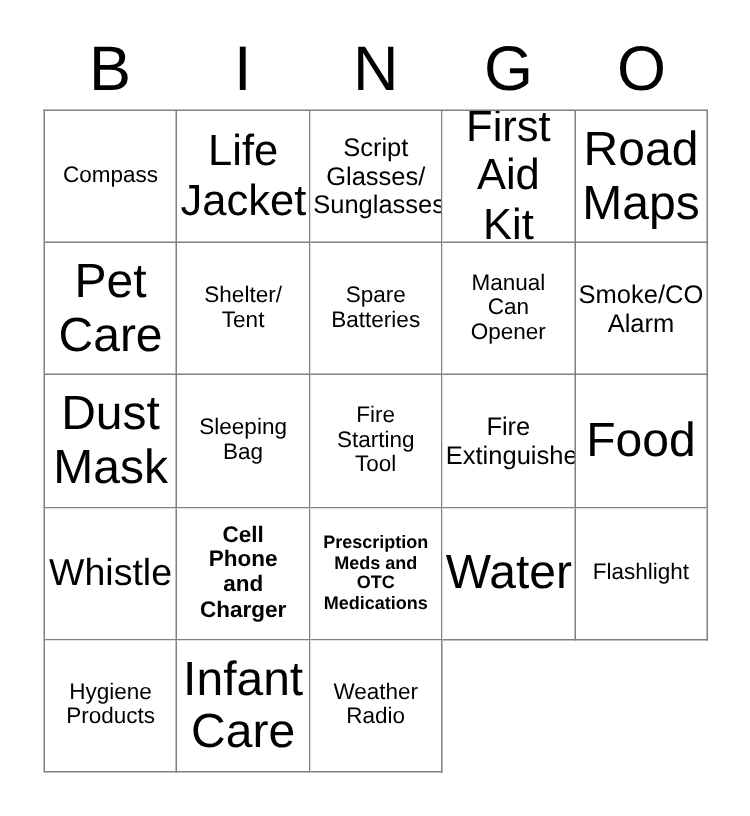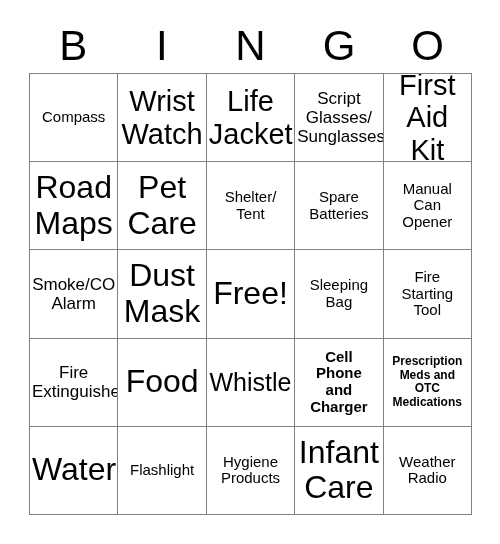--- a/index.html
+++ b/index.html
@@ -94,24 +94,20 @@
     <div class="header-letter">N</div>
     <div class="header-letter">G</div>
     <div class="header-letter">O</div>
   </div>
 
   <div id="grid">
     <div class="cell fs-md">
         <span class="cell-text">Compass</span>
       </div>
     <div class="cell fs-xl">
-        <span class="cell-text">Wrist
-Watch</span>
-      </div>
-    <div class="cell fs-xl">
         <span class="cell-text">Life
 Jacket</span>
       </div>
     <div class="cell fs-xs">
         <span class="cell-text">Script
 Glasses/
 Sunglasses</span>
       </div>
     <div class="cell fs-xl">
         <span class="cell-text">First
@@ -140,23 +136,20 @@
 Opener</span>
       </div>
 
     <div class="cell fs-xs">
         <span class="cell-text">Smoke/CO
 Alarm</span>
       </div>
     <div class="cell fs-xxl">
         <span class="cell-text">Dust
 Mask</span>
-      </div>
-    <div class="cell fs-xxl">
-        <span class="cell-text">Free!</span>
       </div>
     <div class="cell fs-md">
         <span class="cell-text">Sleeping
 Bag</span>
       </div>
     <div class="cell fs-md">
         <span class="cell-text">Fire
 Starting
 Tool</span>
       </div>

